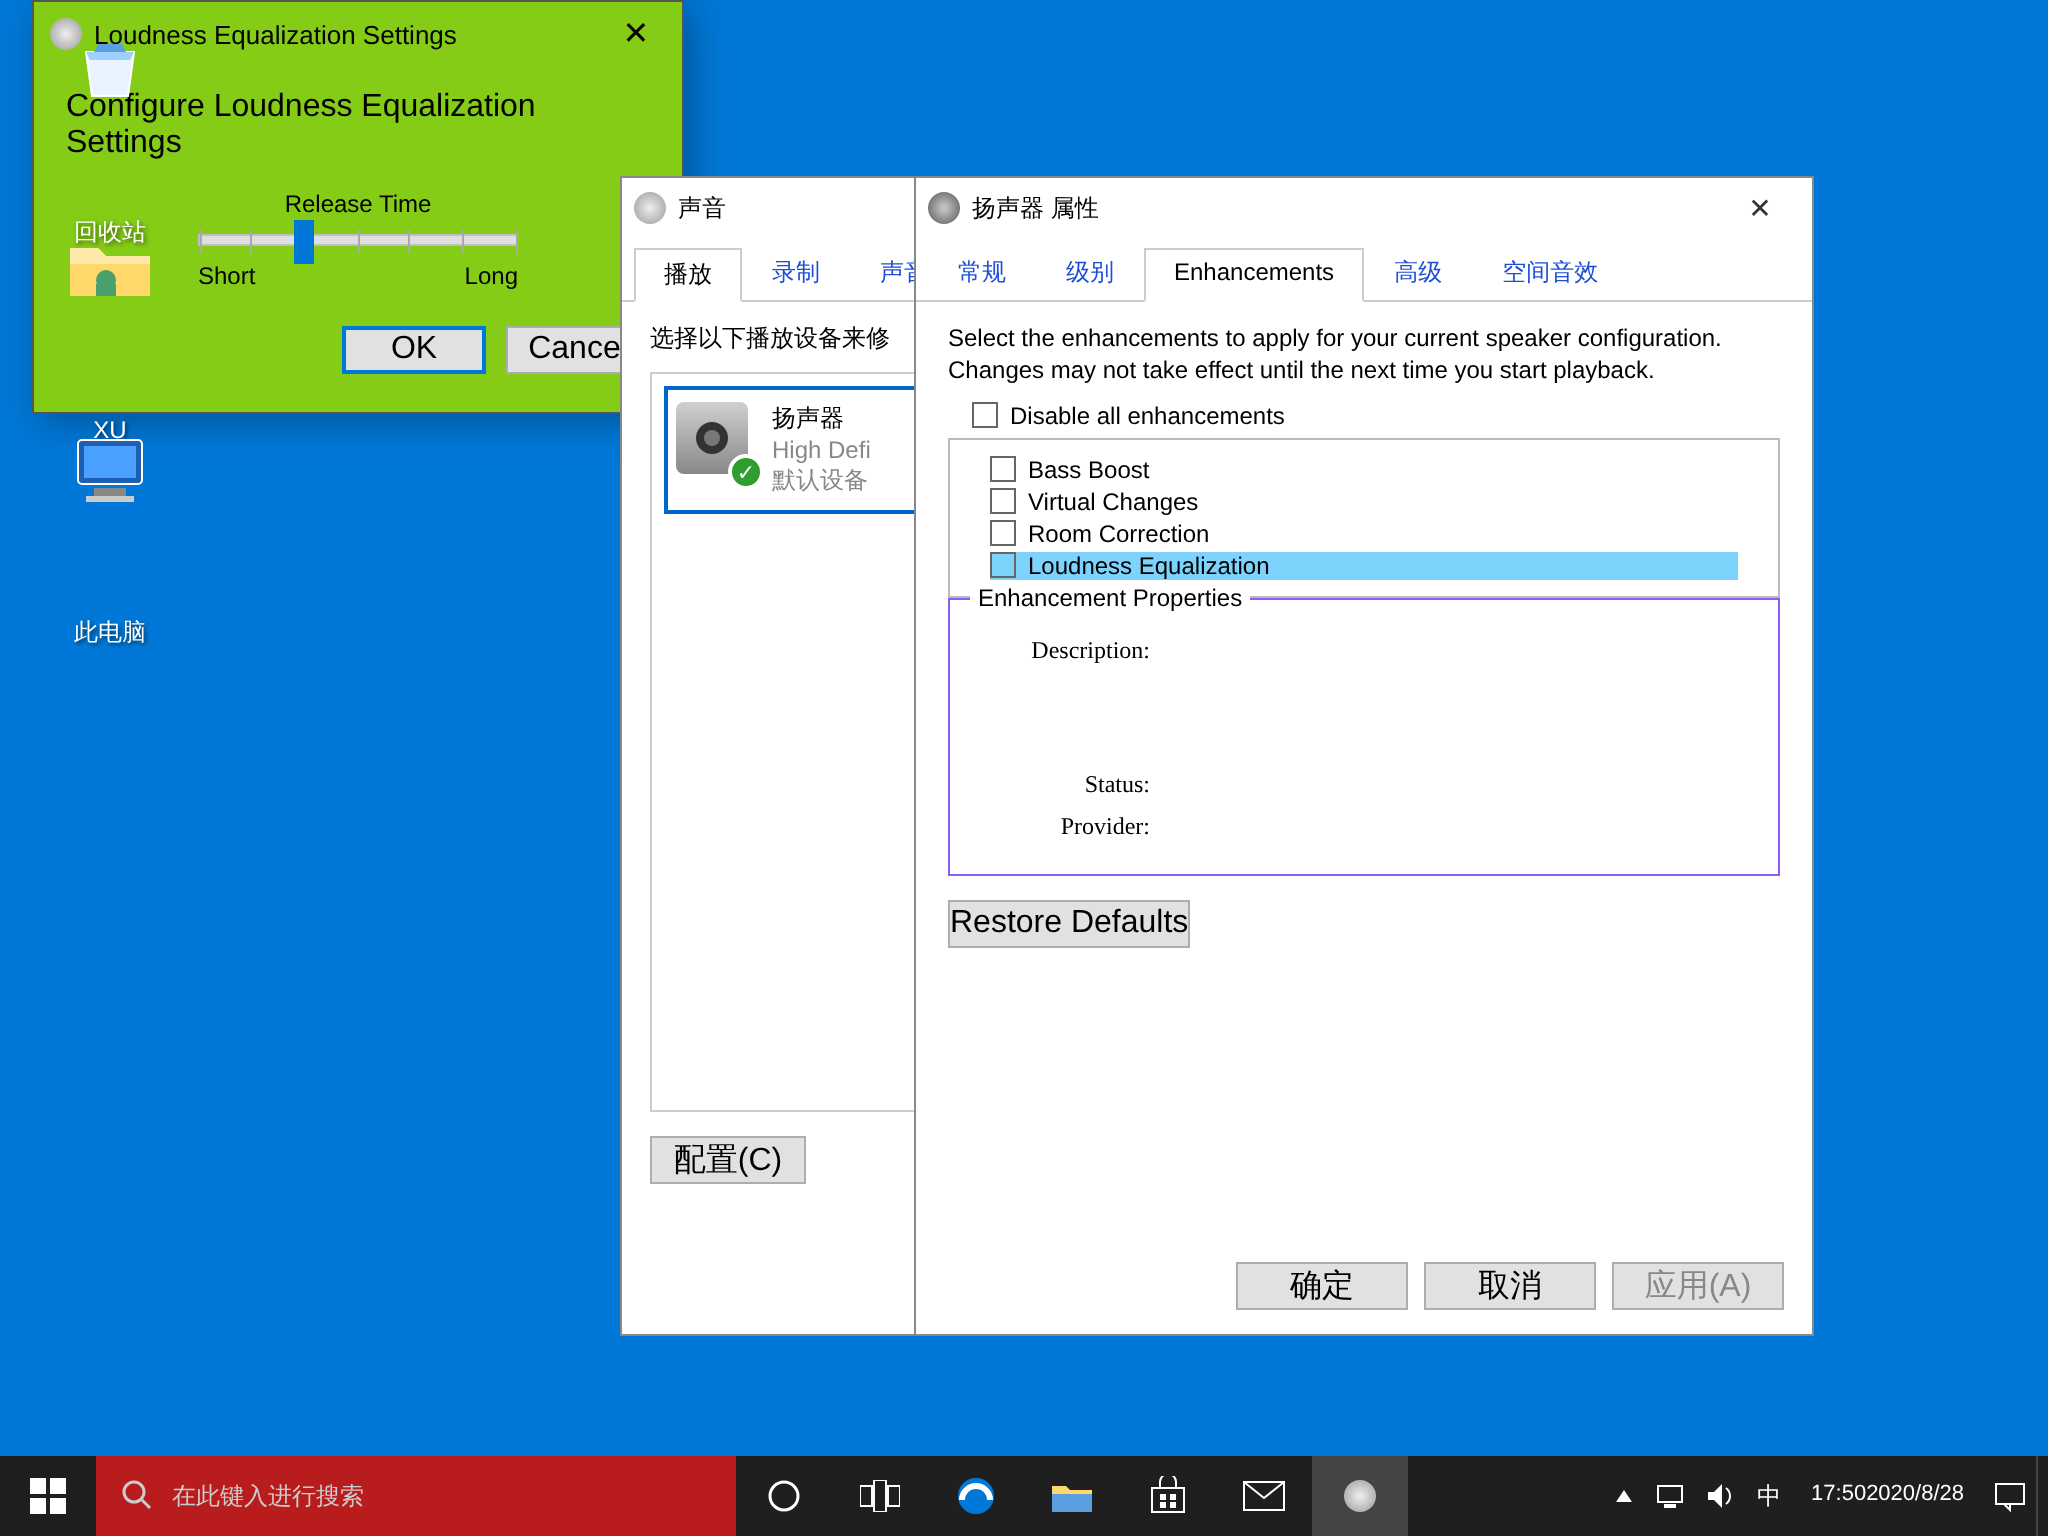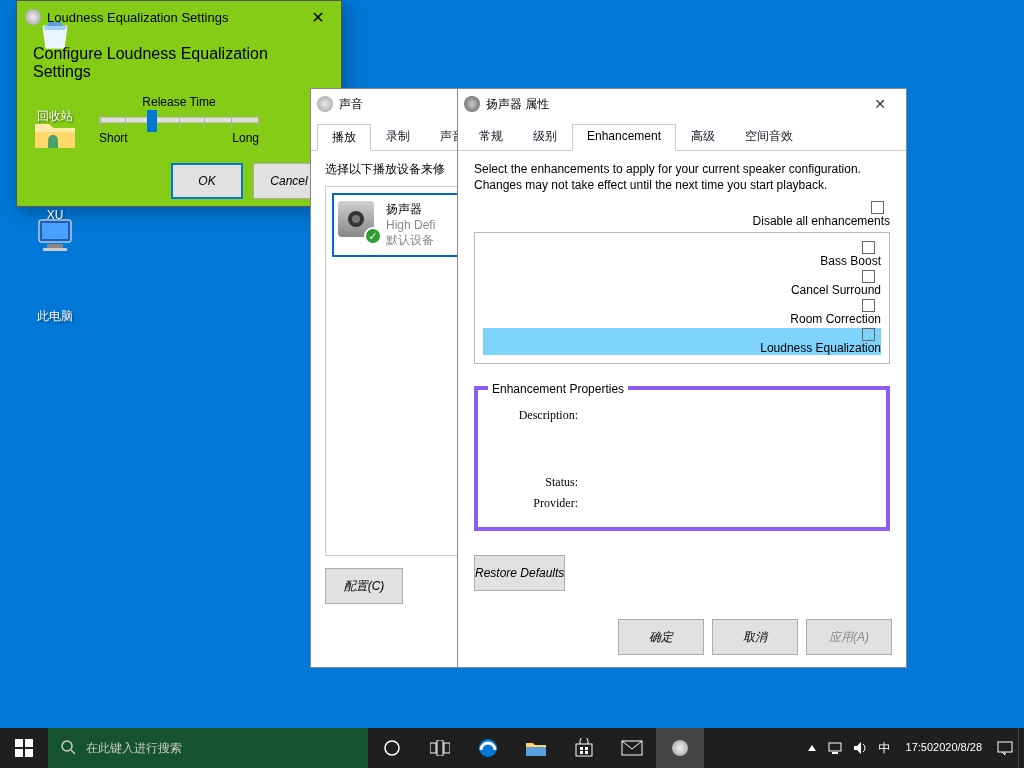--- a/index.html
+++ b/index.html
@@ -14,61 +14,61 @@
 .win { position: absolute; background: #fff; border: 1px solid #888; }
 .win-titlebar { height: 30px; display:flex; align-items:center; padding: 0 6px; background:#fff; }
 .win-title { margin-left:6px; font-size:12px; color:#000; flex:1; }
 .win-close { width:40px; height:30px; display:flex;align-items:center;justify-content:center;font-size:14px;color:#333; }
 
 
 #sound-win { left: 310px; top: 88px; width: 410px; height: 580px; }
 .tabbar { display:flex; border-bottom:1px solid #ccc; padding: 4px 6px 0 6px; background:#fff; }
 .tab { padding:4px 14px; border:1px solid transparent; font-size:12px; cursor:pointer; }
 .tab.active { border:1px solid #ccc; border-bottom:1px solid #fff; background:#fff; position:relative; top:1px; }
-.tab:not(.active){ color:#0f172a; }
+.tab:not(.active){ color:#1d4ed8; }
 
 #sound-body { padding:10px 14px; }
 #sound-list { border:1px solid #ccc; margin-top:8px; height:370px; background:#fff; padding:6px; }
 .dev-item { border:2px solid #0066cc; padding:6px 4px; display:flex; align-items:flex-start; }
 .dev-iconwrap { position:relative; width:40px; height:40px; }
 .dev-icon { width:36px; height:36px; background:linear-gradient(#d0d0d0,#888); border-radius:4px; display:flex;align-items:center;justify-content:center; }
 .dev-check { position:absolute; bottom:-4px; right:-4px; width:18px; height:18px; background:#2e9e2e; border-radius:50%; border:2px solid #fff; color:#fff; display:flex;align-items:center;justify-content:center;font-size:11px; }
 .dev-meta { margin-left:8px; font-size:12px; }
 .dev-name { color:#000000; }
 .dev-sub { color:#888; }
 
-.btn { display:inline-flex;align-items:center;justify-content:center; min-width:78px; height:36px; background:#e1e1e1; border:1px solid #adadad; font-size:12px; cursor:pointer;font-style:italic; }
+.btn { display:inline-flex;align-items:center;justify-content:center; min-width:78px; height:24px; background:#e1e1e1; border:1px solid #adadad; font-size:16px; cursor:pointer; }
 .btn.primary { border:2px solid #0078d7; }
 .btn.disabled { color:#888; }
 
 
 #props-win { left: 457px; top: 88px; width: 450px; height: 580px; background:#fff; }
 #props-body { padding:10px 16px; }
-.chk-row { display:flex; align-items:flex-end; margin:2px 0;flex-direction:column; }
+.chk-row { display:flex; align-items:flex-start; margin:2px 12px; }
 .chk { width:13px;height:13px;border:1px solid #666; margin-right:6px; display:inline-block; }
 .enh-list { border:1px solid #bbb; padding:6px 8px; margin-top:4px; }
 .enh-item.sel { background:#7dd3fc; }
-.group { border:4px solid #8b5cf6; margin-top:22px; padding:12px 10px 10px 10px; position:relative; }
+.group { border:1px solid #8b5cf6; margin-top:0; padding:12px 10px 10px 10px; position:relative; }
 .group-title { position:absolute; top:-8px; left:10px; background:#fff; padding:0 4px; font-size:12px; }
 .proprow { display:flex; margin:6px 0; font-size:12px; }
 .proprow .k { width:90px; text-align:right; margin-right:6px;font-family:Liberation Serif, serif; }
 
 
 #loud-win { left: 569px; top: 353px; width: 326px; height: 207px; background:#84cc16; border:1px solid #555; box-shadow:4px 4px 18px rgba(0,0,0,.3);margin-left:16px; }
 #loud-title { height:32px; display:flex;align-items:center; padding:0 8px; }
 #loud-title b { font-weight:normal; margin-left:6px; font-size:13px; }
 #loud-close { margin-left:auto; font-size:16px; width:30px; text-align:center; cursor:pointer; }
 .slider-track { height:6px; background:#e0e0e0; border:1px solid #c0c0c0; position:relative; width:160px; margin:8px auto; }
 .slider-tick { position:absolute; top:-3px; width:1px; height:12px; background:#aaa; }
 .slider-thumb { position:absolute; top:-8px; width:10px; height:22px; background:#0078d7; }
 
 
 #taskbar { position:absolute; left:0; bottom:0; width:100%; height:40px; background:#1f1f1f; display:flex; align-items:center; color:#fff; }
 .tb-btn { width:48px; height:40px; display:flex;align-items:center;justify-content:center; }
-.tb-search { flex:0 0 320px; height:40px; background:#14532d; display:flex;align-items:center; padding:0 12px; color:#ccc; }
+.tb-search { flex:0 0 320px; height:40px; background:#b91c1c; display:flex;align-items:center; padding:0 12px; color:#ccc; }
 .tb-search .mag { margin-right:10px; }
 .tray-item { padding:0 5px; font-size:12px; display:flex;align-items:center;height:40px; }
 .clock { text-align:center; line-height:1.2; font-size:11px; padding:0 10px; }
 
 .speaker-small { width:16px;height:16px;background:radial-gradient(#eee,#999);border-radius:50%; }
 </style>
 </head>
 <body>
 
 <div class="desktop-icon" style="left:18px;top:12px">
@@ -142,38 +142,38 @@
 
 <div class="win" id="props-win">
   <div class="win-titlebar">
     <span class="speaker-small" style="background:radial-gradient(#ccc,#555)"></span>
     <span class="win-title">扬声器 属性</span>
     <span class="win-close">✕</span>
   </div>
   <div class="tabbar">
     <div class="tab">常规</div>
     <div class="tab">级别</div>
-    <div class="tab active">Enhancement</div>
+    <div class="tab active">Enhancements</div>
     <div class="tab">高级</div>
     <div class="tab">空间音效</div>
   </div>
   <div id="props-body">
     <div style="font-size:12px;line-height:1.35;margin-bottom:8px">Select the enhancements to apply for your current speaker configuration. Changes may not take effect until the next time you start playback.</div>
     <div class="chk-row">
       <span class="chk"></span>
       <span>Disable all enhancements</span>
     </div>
     <div class="enh-list">
       <div class="chk-row enh-item">
           <span class="chk"></span>
           <span>Bass Boost</span>
         </div>
       <div class="chk-row enh-item">
           <span class="chk"></span>
-          <span>Cancel Surround</span>
+          <span>Virtual Changes</span>
         </div>
       <div class="chk-row enh-item">
           <span class="chk"></span>
           <span>Room Correction</span>
         </div>
       <div class="chk-row enh-item sel">
           <span class="chk"></span>
           <span>Loudness Equalization</span>
         </div>
     </div>
@@ -185,21 +185,21 @@
         </div>
       <div style="height:40px"></div>
       <div class="proprow">
           <span class="k">Status:</span>
         </div>
       <div class="proprow">
           <span class="k">Provider:</span>
         </div>
     </div>
 
-    <div style="margin-top:24px">
+    <div style="margin-top:12px">
       <span class="btn">Restore Defaults</span>
     </div>
   </div>
   <div style="position:absolute;bottom:12px;right:14px;display:flex;gap:8px">
     <span class="btn" style="min-width:86px">确定</span>
     <span class="btn" style="min-width:86px">取消</span>
     <span class="btn disabled" style="min-width:86px">应用(A)</span>
   </div>
 </div>
 

